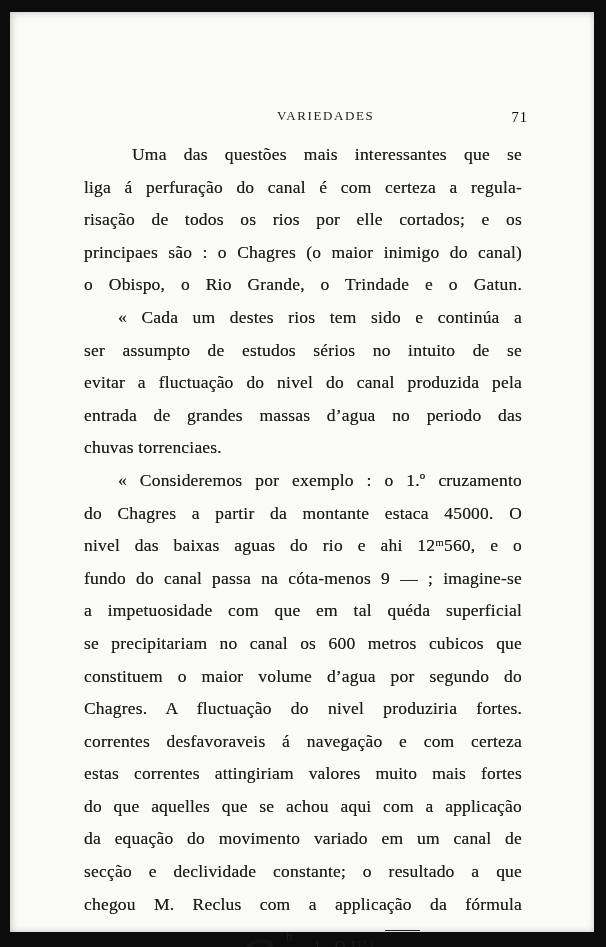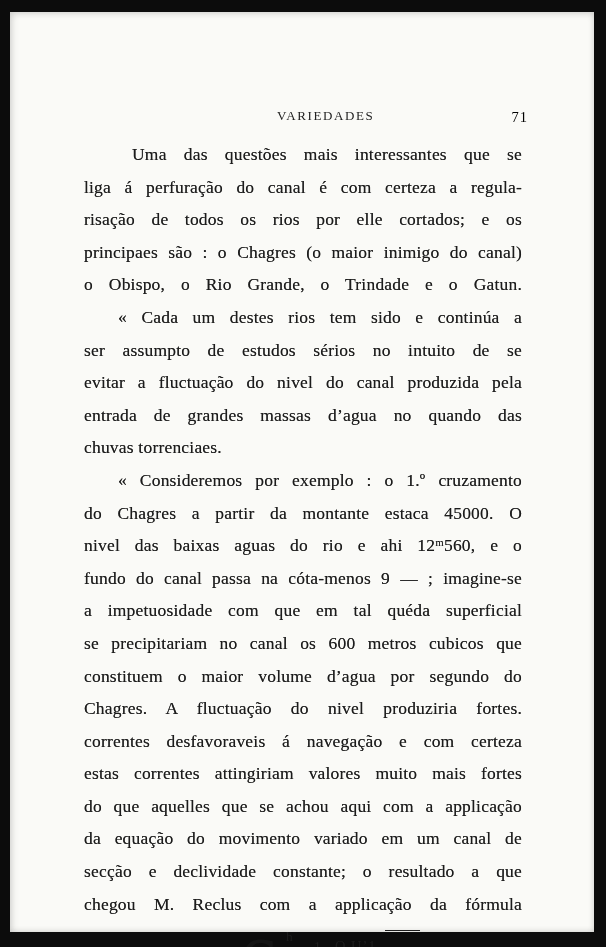--- a/index.html
+++ b/index.html
@@ -83,21 +83,21 @@
       <div class="line">liga á perfuração do canal é com certeza a regula-</div>
       <div class="line">risação de todos os rios por elle cortados; e os</div>
       <div class="line">principaes são : o Chagres (o maior inimigo do canal)</div>
       <div class="line">o Obispo, o Rio Grande, o Trindade e o Gatun.</div>
     </div>
 
     <div class="para">
       <div class="line indent">« Cada um destes rios tem sido e continúa a</div>
       <div class="line">ser assumpto de estudos sérios no intuito de se</div>
       <div class="line">evitar a fluctuação do nivel do canal produzida pela</div>
-      <div class="line">entrada de grandes massas d’agua no quando das</div>
+      <div class="line">entrada de grandes massas d’agua no periodo das</div>
       <div class="line short-last">chuvas torrenciaes.</div>
     </div>
 
     <div class="para">
       <div class="line indent">« Consideremos por exemplo : o 1.º cruzamento</div>
       <div class="line">do Chagres a partir da montante estaca 45000. O</div>
       <div class="line">nivel das baixas aguas do rio e ahi 12ᵐ560, e o</div>
       <div class="line">fundo do canal passa na cóta-menos 9 — ; imagine-se</div>
       <div class="line">a impetuosidade com que em tal quéda superficial</div>
       <div class="line">se precipitariam no canal os 600 metros cubicos que</div>

